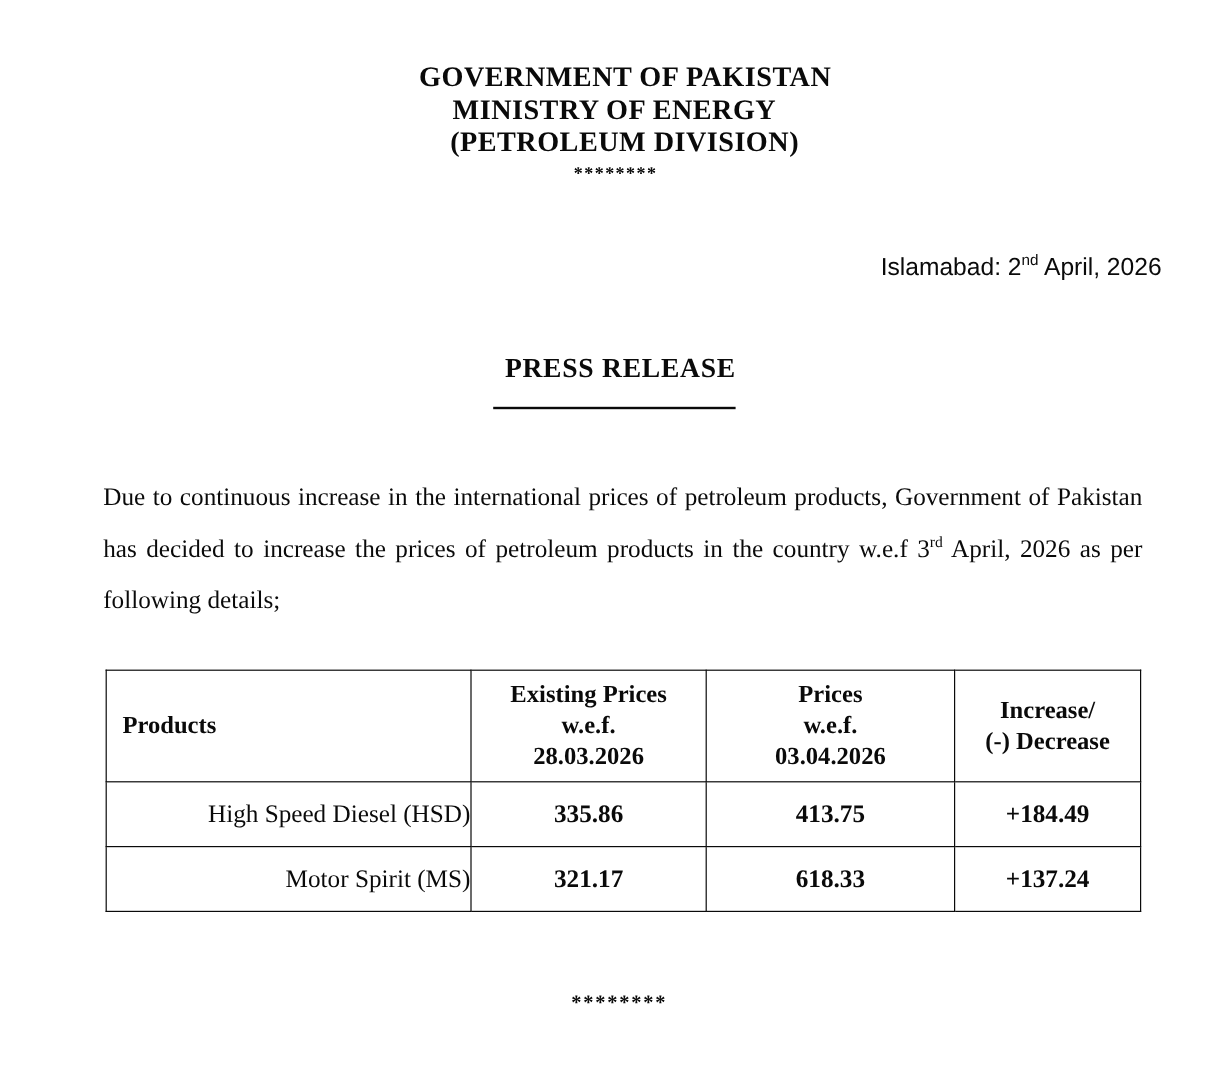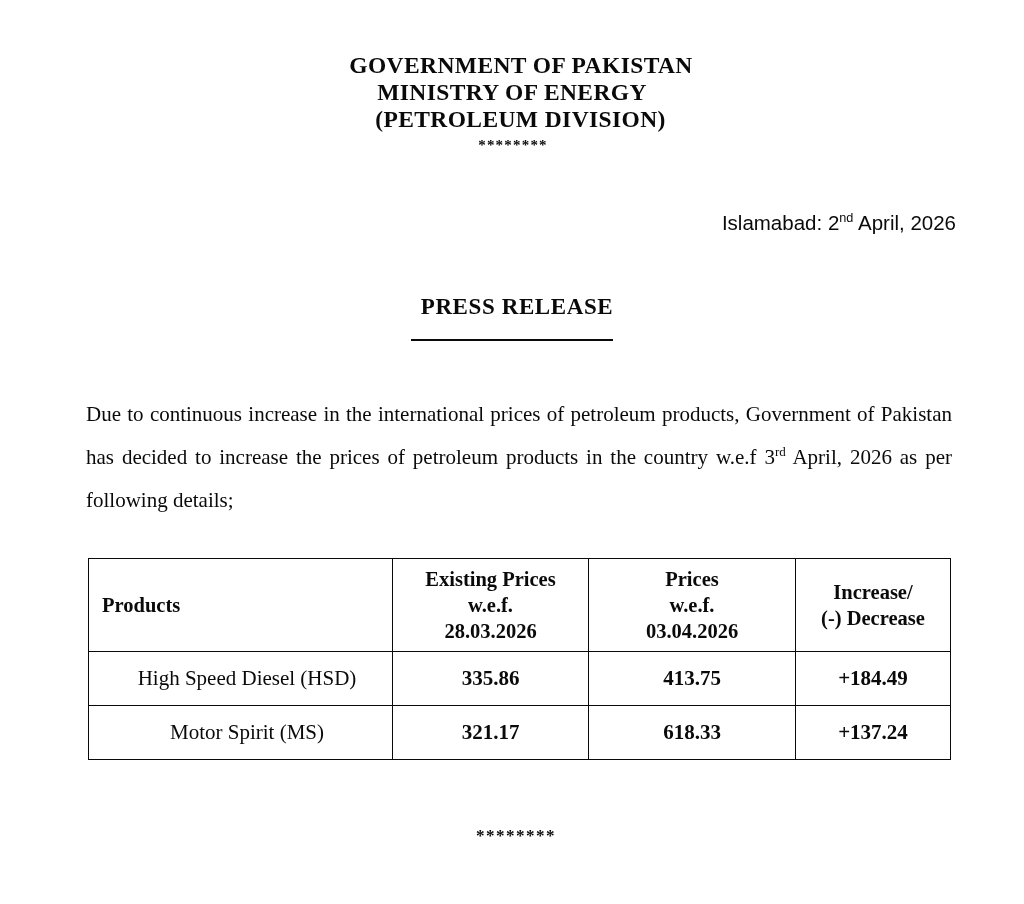--- a/index.html
+++ b/index.html
@@ -45,21 +45,21 @@
     letter-spacing: 1.2px;
     line-height: 20px;
     margin-top: 2px;
     padding-left: 2px;
   }
 
   
   .dateline {
     position: absolute;
     top: 211px;
-    right: 68px;
+    right: 56px;
     font-family: "Liberation Sans", "DejaVu Sans", sans-serif;
     font-size: 20.5px;
     white-space: nowrap;
   }
   .dateline sup {
     font-size: 0.62em;
     vertical-align: super;
     line-height: 0;
   }
 
@@ -141,21 +141,21 @@
     padding-left: 13px !important;
   }
   .hdr-center { text-align: center; }
 
   .data-row td {
     height: 53px;
     vertical-align: middle;
     font-size: 21px;
   }
   .cell-prod {
-    text-align: center;
+    text-align: right;
     padding-left: 13px !important;
     font-weight: normal;
   }
   .cell-num {
     text-align: center;
     font-weight: bold;
     margin-left: 29px;
   }
 
   

